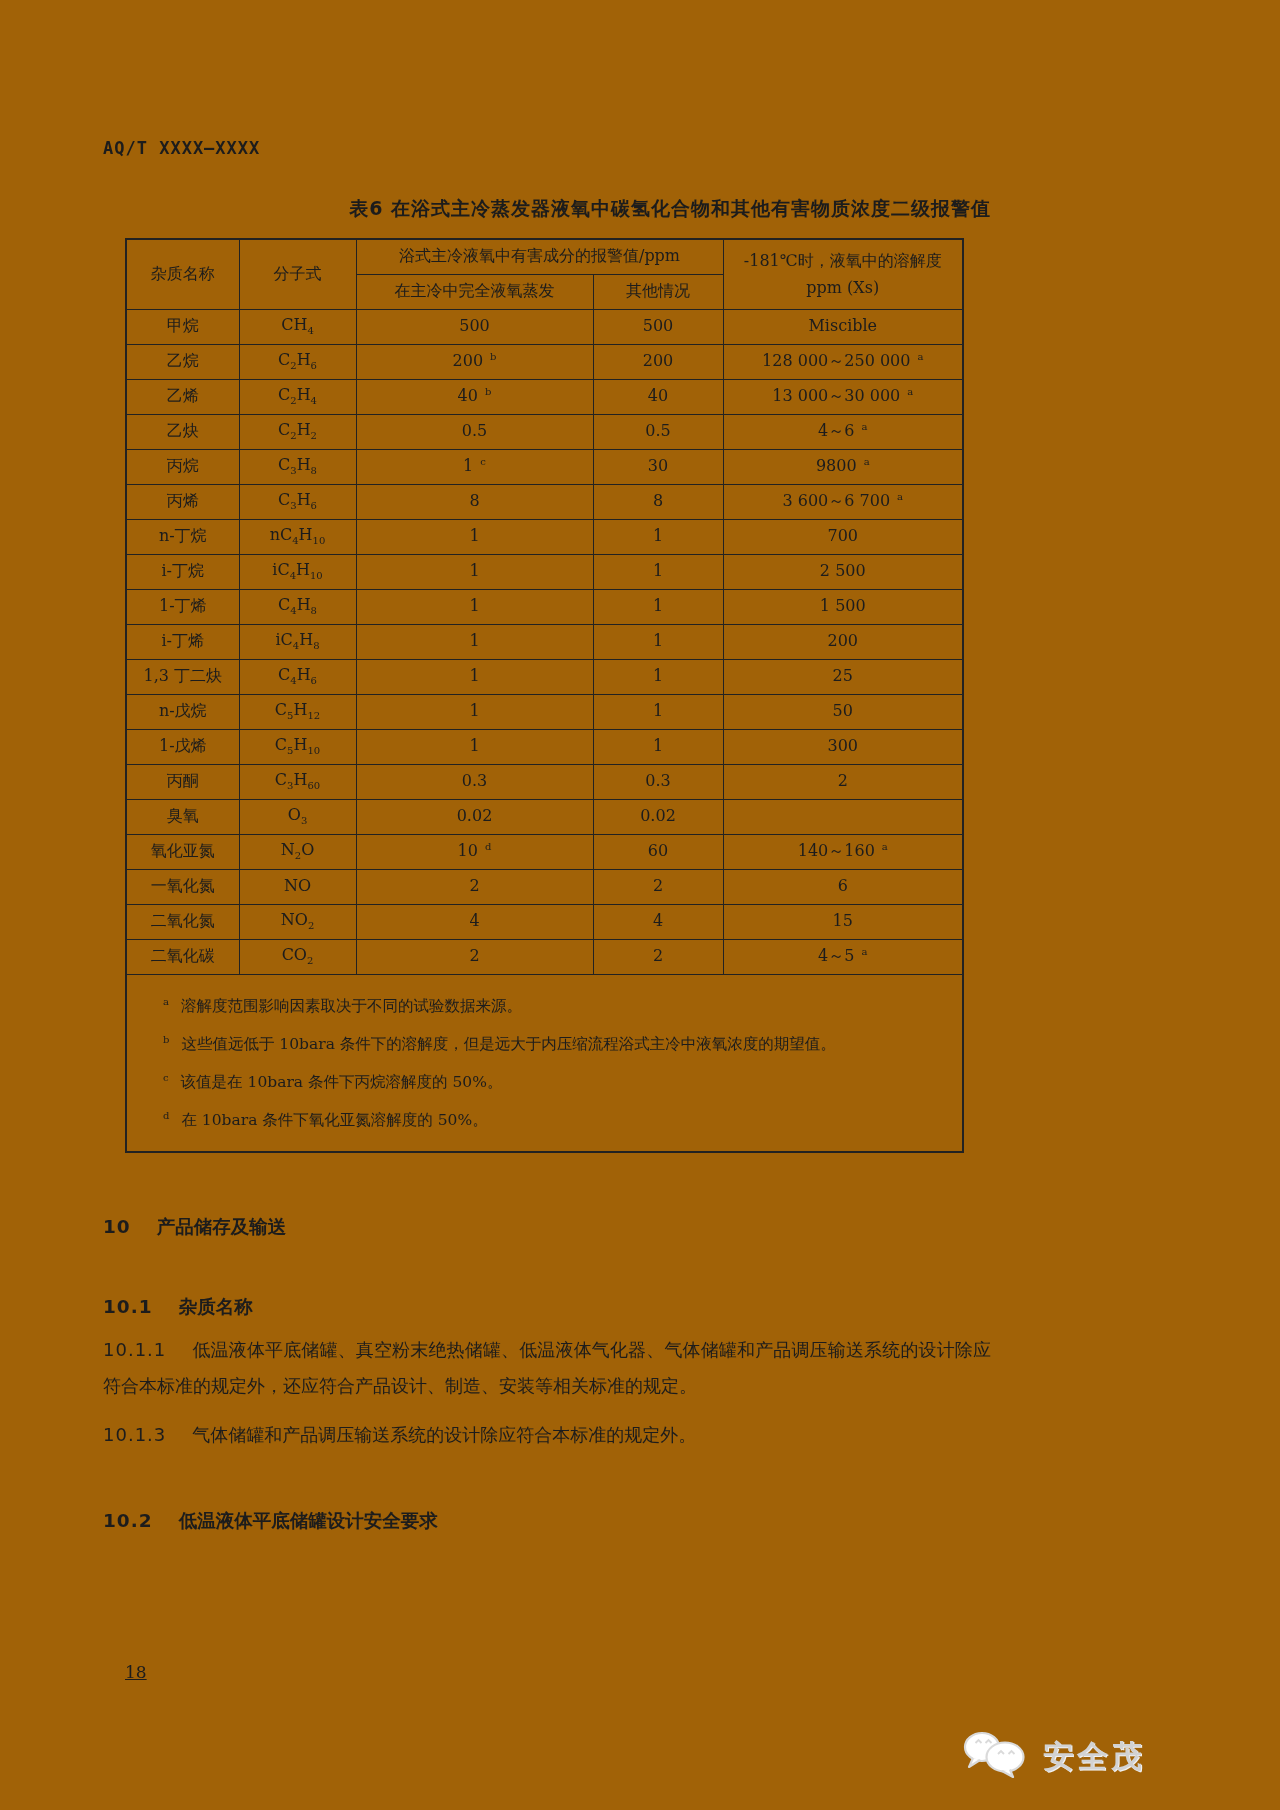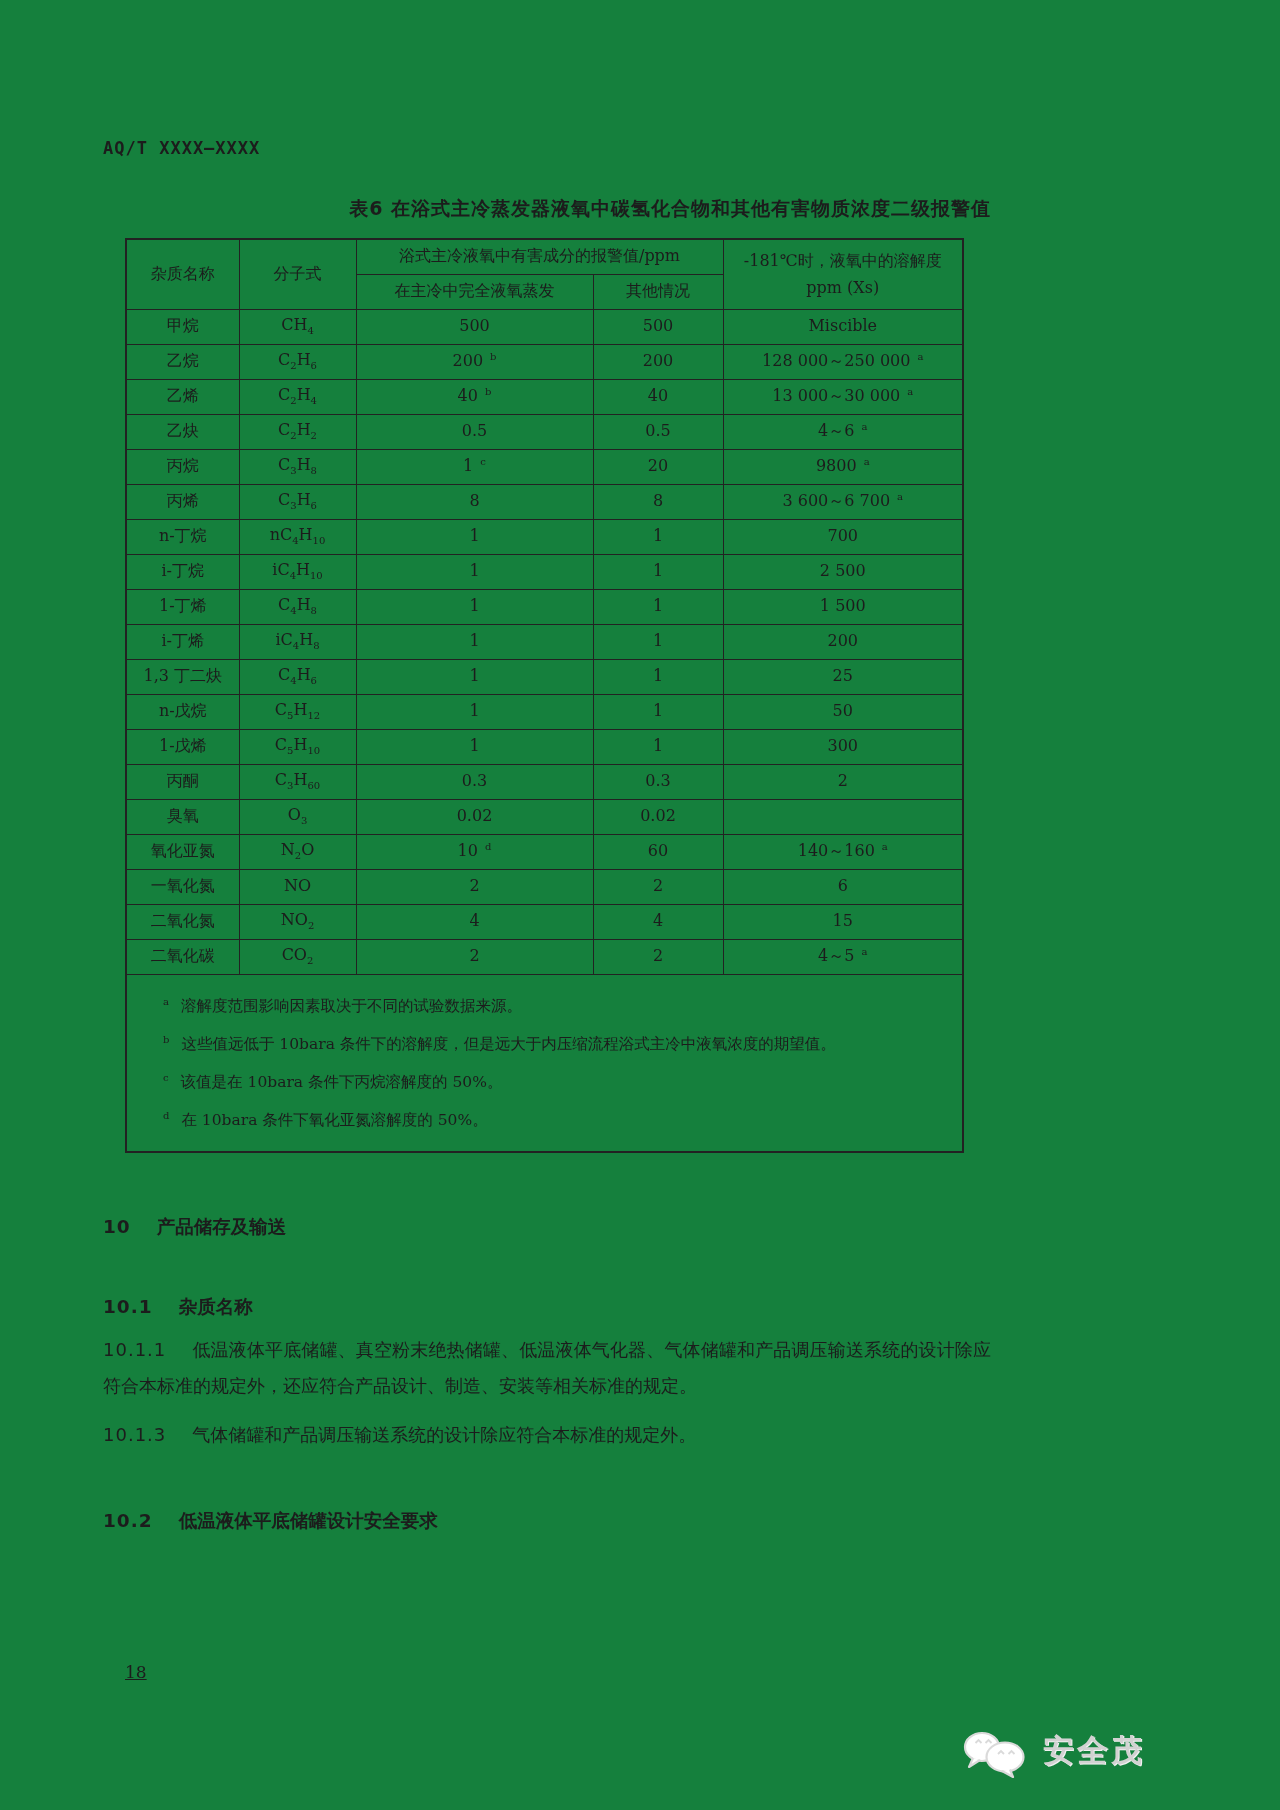--- a/index.html
+++ b/index.html
@@ -1,21 +1,21 @@
 <!DOCTYPE html>
 <html><head>
 <meta charset="utf-8">
 <style>
   * { margin:0; padding:0; box-sizing:border-box; }
   html,body { background:#ffffff; }
   .page {
     position:relative;
     width:1280px; height:1810px;
     margin:0 auto;
-    background:#15803d;
+    background:#a16207;
     color:#1c1c1c;
     font-family:"DejaVu Serif","Liberation Serif",serif;
     overflow:hidden;
   }
   .doc-header {
     position:absolute; left:103px; top:138px;
     font-family:"DejaVu Sans Mono","Liberation Mono",monospace;
     font-weight:bold; font-size:17px; letter-spacing:1px;
   }
   .content { position:absolute; left:103px; top:196px; width:888px; }
@@ -68,21 +68,21 @@
   }
   .h1 { margin-top:62px; }
   .h2 { margin-top:56px; }
   .h1 .num, .h2 .num { margin-right:26px; letter-spacing:1px; }
   .page-number {
     position:absolute; left:125px; top:1662px;
     font-size:17px; font-family:"DejaVu Serif","Liberation Serif",serif;text-decoration:underline;
   }
   .watermark {
     position:absolute; right:135px; top:1730px;
-    display:flex; align-items:flex-start; gap:16px;
+    display:flex; align-items:flex-end; gap:16px;
     color:#cfcfcf;
   }
   .watermark-text {
     font-family:"DejaVu Sans","Liberation Sans",sans-serif;
     font-weight:bold; font-size:31px; letter-spacing:3px;
     color:#d2d2d2;
     text-shadow:1px 1px 0 #f2f2f2;
   }
 </style>
 </head>
@@ -146,21 +146,21 @@
               <td class="name"><span>乙炔</span></td>
               <td class="formula"><span>C</span><sub>2</sub><span>H</span><sub>2</sub></td>
               <td class="val"><span>0.5</span></td>
               <td class="val"><span>0.5</span></td>
               <td class="sol"><span>4～6</span><sup class="supmark">a</sup></td>
             </tr>
             <tr>
               <td class="name"><span>丙烷</span></td>
               <td class="formula"><span>C</span><sub>3</sub><span>H</span><sub>8</sub></td>
               <td class="val"><span>1</span><sup class="supmark">c</sup></td>
-              <td class="val"><span>20</span></td>
+              <td class="val"><span>30</span></td>
               <td class="sol"><span>9800</span><sup class="supmark">a</sup></td>
             </tr>
             <tr>
               <td class="name"><span>丙烯</span></td>
               <td class="formula"><span>C</span><sub>3</sub><span>H</span><sub>6</sub></td>
               <td class="val"><span>8</span></td>
               <td class="val"><span>8</span></td>
               <td class="sol"><span>3 600～6 700</span><sup class="supmark">a</sup></td>
             </tr>
             <tr>

